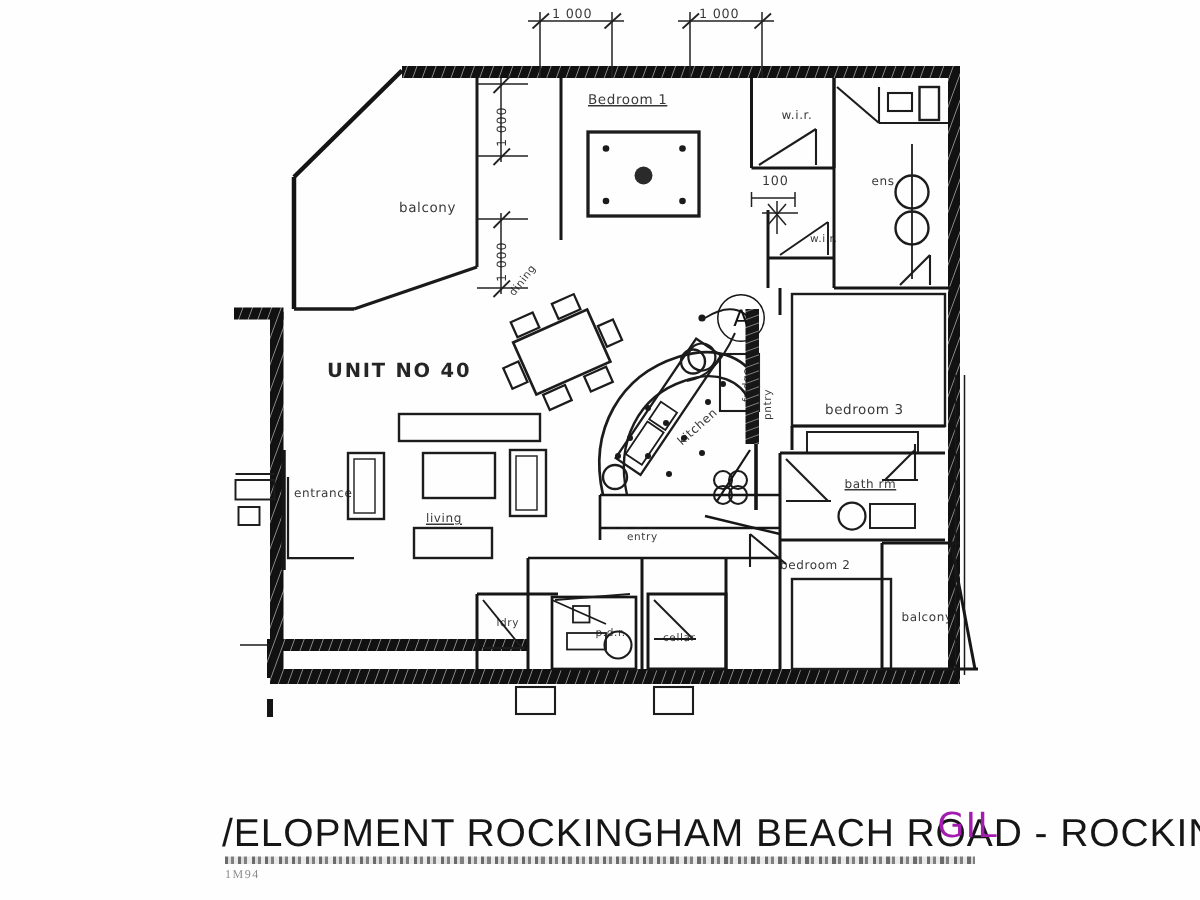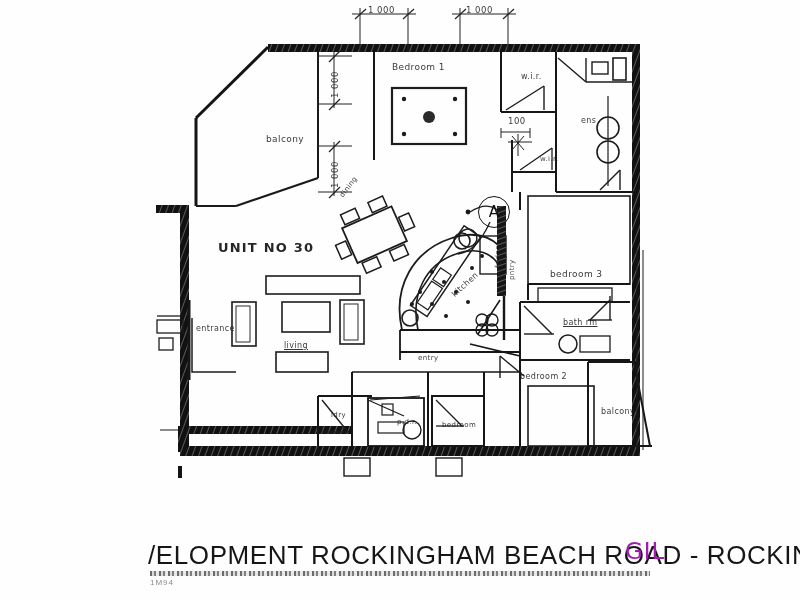--- a/index.html
+++ b/index.html
@@ -23,21 +23,21 @@
   
   .titlebar{position:absolute;left:148px;top:540px;width:520px;}
   .titletext{font-family:Liberation Sans, sans-serif;font-size:26px;
              letter-spacing:.6px;color:#161616;white-space:nowrap;}
   .gil{position:absolute;left:625px;top:538px;font-family:"DejaVu Sans",sans-serif;
        font-size:23px;letter-spacing:1px;color:#a21caf;}
   .smudge{position:absolute;left:150px;top:571px;width:500px;height:5px;
       background:repeating-linear-gradient(90deg,#3a3a3a 0 2px,#cfcfcf 2px 4px,
       #555 4px 6px,#e2e2e2 6px 9px);opacity:.75;}
   .smudge2{position:absolute;left:150px;top:578px;font-size:8px;
-      font-family:Liberation Sans, sans-serif;color:#5a5a5a;letter-spacing:1px;
+      font-family:Liberation Serif, serif;color:#5a5a5a;letter-spacing:1px;
       opacity:.7;}
 
   .detailA{position:absolute;width:30px;height:30px;border:1.6px solid #161616;
        border-radius:50%;display:flex;align-items:center;justify-content:center;
        font-family:"DejaVu Sans",sans-serif;font-size:15px;color:#111;}
   .rot45{transform:rotate(-52deg);transform-origin:left top;}
   .rotk{transform:rotate(-42deg);transform-origin:left top;}
   .rotv{transform:rotate(-90deg);transform-origin:left top;}
 </style>
 </head>
@@ -284,23 +284,23 @@
 
     <rect x="344" y="458" width="26" height="18" fill="none" stroke="#1c1c1c" stroke-width="1.4"></rect>
     <rect x="436" y="458" width="26" height="18" fill="none" stroke="#1c1c1c" stroke-width="1.4"></rect>
     <line x1="180" y1="466" x2="180" y2="478" stroke="#141414" stroke-width="4"></line>
 
     <line x1="160" y1="430" x2="180" y2="430" stroke="#1a1a1a" stroke-width="1"></line>
 
     <path d="M490,222 C480,244 470,252 458,254" stroke="#1c1c1c" stroke-width="1.3" fill="none"></path>
   </svg>
 
-  <div class="lbl unit" style="left:218px;top:240px;">UNIT NO 30</div>
-
-  <div class="lbl" style="left:392px;top:62px;">Bedroom 1</div>
+  <div class="lbl unit" style="left:218px;top:240px;">UNIT NO 40</div>
+
+  <div class="lbl" style="left:392px;top:62px;text-decoration:underline;">Bedroom 1</div>
   <div class="lbl sm" style="left:521px;top:72px;">w.i.r.</div>
   <div class="lbl sm" style="left:581px;top:116px;text-align:center;">ens</div>
   <div class="lbl xs" style="left:540px;top:155px;">w.i.r.</div>
   <div class="lbl" style="left:266px;top:134px;">balcony</div>
 
   <div class="lbl xs rot45" style="left:338px;top:194px;">dining</div>
 
   <div class="lbl" style="left:550px;top:246px;margin-top:23px;">bedroom 3</div>
 
   <div class="lbl sm rotk" style="left:450px;top:292px;">kitchen</div>
@@ -312,21 +312,21 @@
 
   <div class="lbl sm" style="left:196px;top:324px;">entrance</div>
   <div class="lbl sm" style="left:284px;top:341px;text-decoration:underline;">living</div>
   <div class="lbl xs" style="left:418px;top:338px;margin-top:16px;">entry</div>
 
   <div class="lbl sm" style="left:520px;top:372px;">bedroom 2</div>
   <div class="lbl sm" style="left:601px;top:407px;">balcony</div>
 
   <div class="lbl xs" style="left:331px;top:411px;">ldry</div>
   <div class="lbl xs" style="left:397px;top:418px;">p.d.r.</div>
-  <div class="lbl xs" style="left:442px;top:421px;">bedroom</div>
+  <div class="lbl xs" style="left:442px;top:421px;">cellar</div>
 
   <div class="lbl dim" style="left:368px;top:5px;">1 000</div>
   <div class="lbl dim" style="left:466px;top:5px;">1 000</div>
   <div class="lbl dim rotv" style="left:330px;top:98px;">1 000</div>
   <div class="lbl dim rotv" style="left:330px;top:188px;">1 000</div>
   <div class="lbl dim" style="left:508px;top:116px;">100</div>
 
   <div class="detailA" style="left:478px;top:196px;">A</div>
 
   <div class="titlebar">

